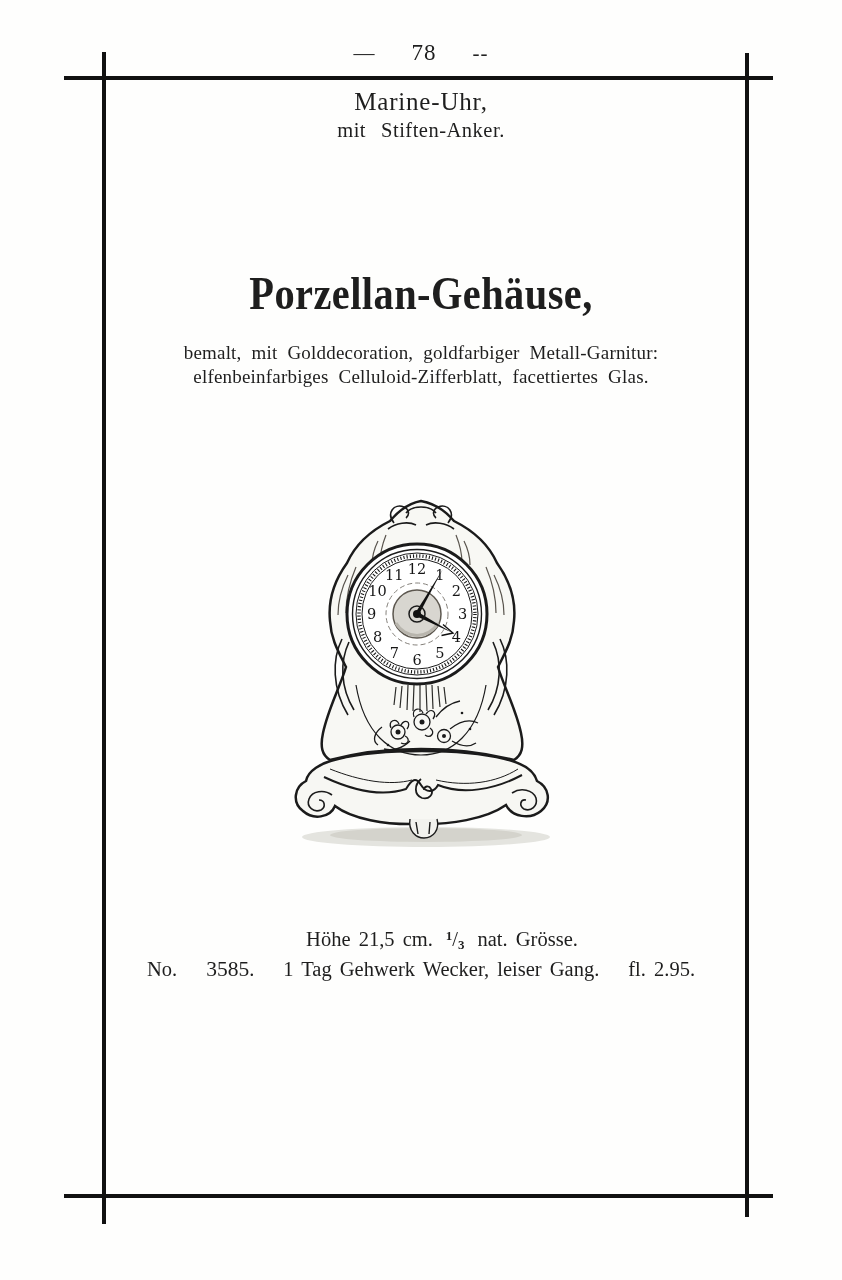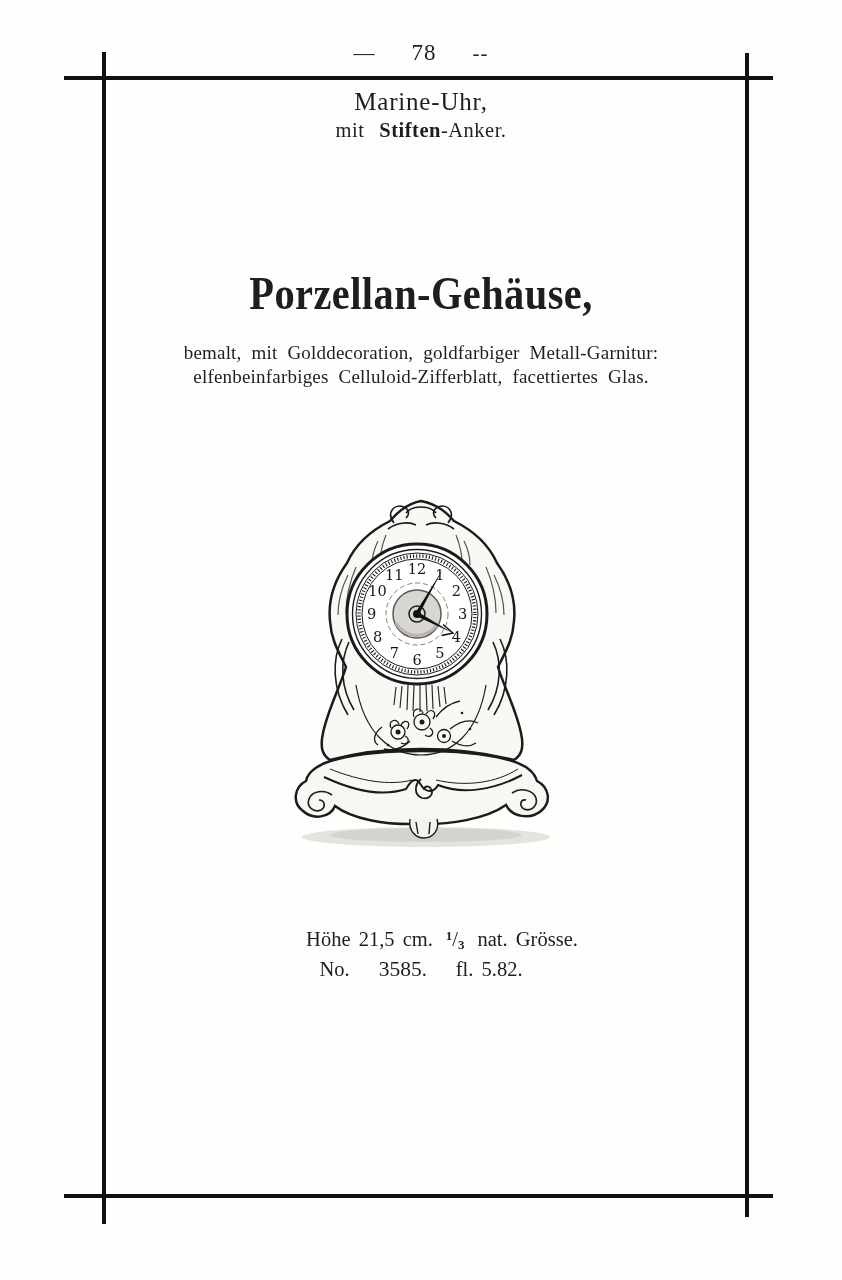--- a/index.html
+++ b/index.html
@@ -18,21 +18,21 @@
 
   .center-row { position:absolute; left:0; right:0; display:flex; justify-content:center; align-items:baseline; }
 
   .page-number-row { top:40px; gap:36px; font-size:23px; letter-spacing:1px; }
   .page-number-row .dash { font-size:21px; color:#222; }
 
   .header-title { position:absolute; left:0; right:0; top:88px; text-align:center;
                   font-size:25px; font-weight:normal; letter-spacing:0.8px; }
   .header-subtitle { position:absolute; left:0; right:0; top:119px; text-align:center;
                      font-size:20.5px; letter-spacing:0.5px; }
-  .bold { font-weight:bold; }
+  .bold { font-weight:normal; }
   .sp-r { margin-right:15px;font-family:Liberation Serif, serif; }
 
   .product-title { position:absolute; left:0; right:0; top:266px; text-align:center;
                    font-size:47px; font-weight:bold; letter-spacing:0.5px;
                    transform:scaleX(0.86); transform-origin:50% 50%; margin:0; }
   .product-desc { position:absolute; left:0; right:0; top:341px; text-align:center;
                   font-size:19px; line-height:23.5px; word-spacing:5px; letter-spacing:0.2px; }
 
   .illustration { position:absolute; left:290px; top:489px; width:280px; height:370px; }
 
@@ -165,16 +165,17 @@
 
   <div class="center-row size-line">
     <span>Höhe 21,5 cm.</span>
     <span class="fraction"><sup>1</sup><span>/</span><sub>3</sub></span>
     <span>nat. Grösse.</span>
   </div>
 
   <div class="center-row item-line">
     <span>No.</span>
     <span><span class="item-number">3585</span><span>.</span></span>
-    <span>fl. 5.82.</span>
+    <span>1 Tag Gehwerk Wecker, leiser Gang.</span>
+    <span>fl. 2.95.</span>
   </div>
 
 </div>
 
 </body></html>

